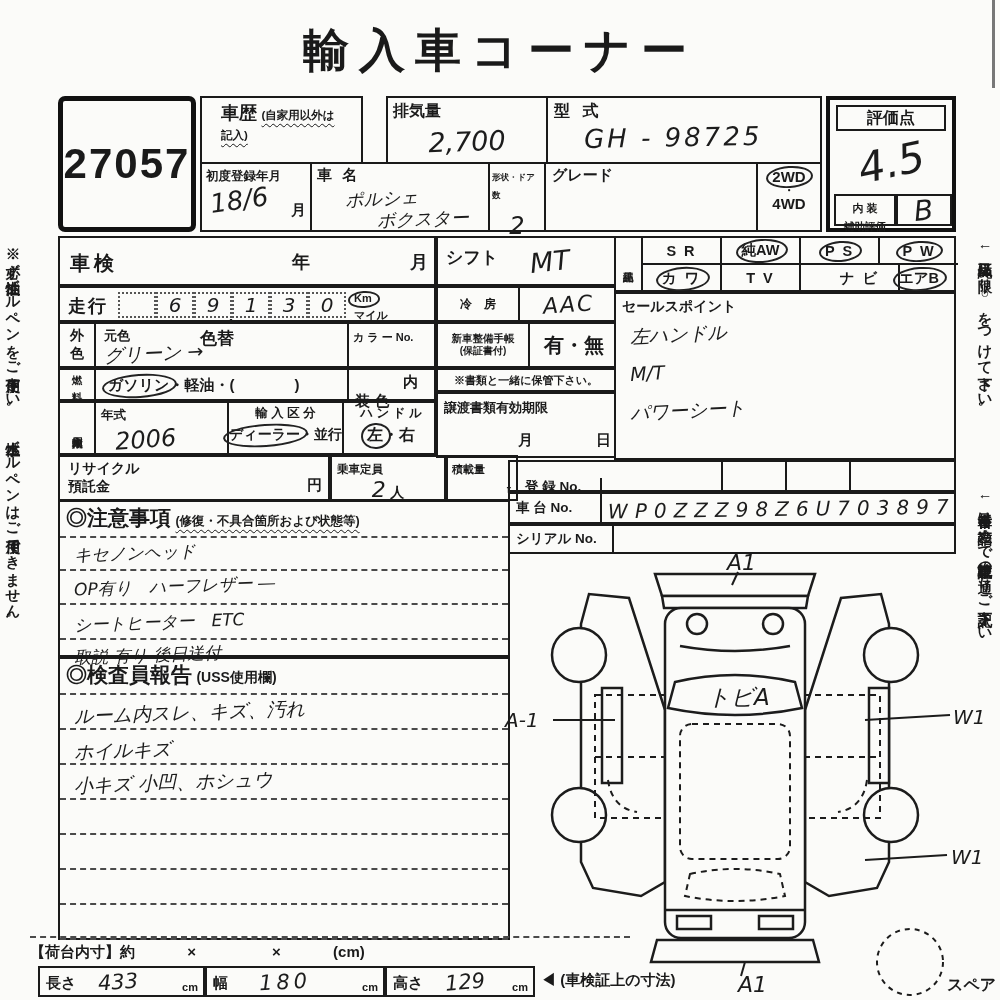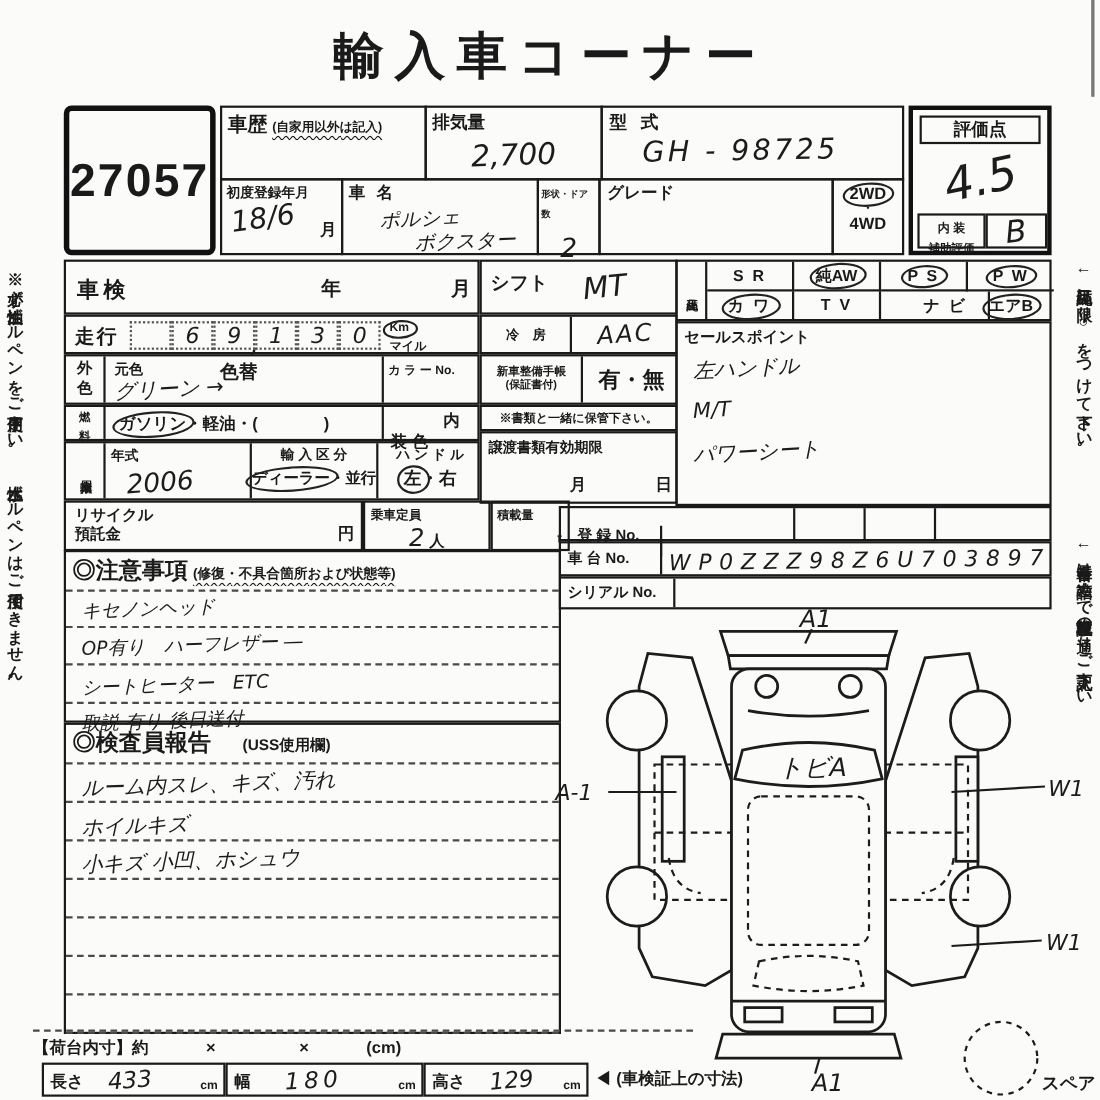--- a/index.html
+++ b/index.html
@@ -28,21 +28,21 @@
   <div class="abs" style="left:992px;top:0;width:3px;height:88px;background:#777;"></div>
 
   <div class="abs vtext bold" style="left:4px;top:238px;height:600px;font-size:14.5px;line-height:1.1;">※必ず油性ボールペンをご使用下さい。　水性ボールペンはご使用できません。</div>
   <div class="abs vtext bold" style="left:976px;top:236px;height:260px;font-size:14.5px;line-height:1.1;">←純正品に限り○をつけて下さい。</div>
   <div class="abs vtext bold" style="left:976px;top:486px;height:370px;font-size:14.5px;line-height:1.1;">←車台番号は左詰めで車検証記載の通りご記入下さい</div>
 
   <div class="abs flexc" style="left:58px;top:96px;width:138px;height:136px;border:5px solid #111;border-radius:7px;">
     <span style="font-size:42px;letter-spacing:2px;font-weight:600;">27057</span>
   </div>
 
-  <div class="abs bx" style="left:200px;top:96px;width:188px;height:68px;padding:3px 5px;">
+  <div class="abs bx" style="left:200px;top:96px;width:163px;height:68px;padding:3px 19px;">
     <span class="bold" style="font-size:18px;">車歴</span>
     <span class="bold wavy" style="font-size:11.5px;">(自家用以外は記入)</span>
   </div>
   <div class="abs bx" style="left:386px;top:96px;width:162px;height:68px;padding:3px 5px;">
     <span class="bold" style="font-size:16px;">排気量</span>
     <div class="hw" style="font-size:27px;text-align:center;margin-top:4px;transform:rotate(-2deg);">2,700</div>
   </div>
   <div class="abs bx" style="left:546px;top:96px;width:276px;height:68px;padding:3px 6px;">
     <span class="bold" style="font-size:16px;letter-spacing:4px;">型 式</span>
     <div class="hw" style="font-size:26px;margin:0 0 0 30px;transform:rotate(-1deg);letter-spacing:3px;">GH - 98725</div>
@@ -283,21 +283,21 @@
       <span class="hw" style="font-size:17px;display:inline-block;transform:rotate(-2deg);margin-top:4px;">OP有り　ハーフレザー ―</span></div>
     <div class="dashb" style="height:33px;padding-left:14px;">
       <span class="hw" style="font-size:17px;display:inline-block;transform:rotate(-2deg);margin-top:6px;">シートヒーター　ETC</span></div>
     <div style="height:28px;padding-left:14px;">
       <span class="hw" style="font-size:17px;display:inline-block;transform:rotate(-2deg);margin-top:4px;">取説 有り 後日送付</span></div>
   </div>
 
   <div class="abs bx" style="left:58px;top:657px;width:452px;height:283px;">
     <div class="dashb" style="height:30px;padding:2px 6px;white-space:nowrap;">
       <span class="bold" style="font-size:21px;">◎検査員報告</span>
-      <span class="bold" style="font-size:14px;margin-left:24px;">(USS使用欄)</span>
+      <span class="bold" style="font-size:14px;">(USS使用欄)</span>
     </div>
     <div class="dashb" style="height:33px;padding-left:14px;">
       <span class="hw" style="font-size:19px;display:inline-block;transform:rotate(-2deg);margin-top:5px;">ルーム内スレ、キズ、汚れ</span></div>
     <div class="dashb" style="height:33px;padding-left:14px;">
       <span class="hw" style="font-size:19px;display:inline-block;transform:rotate(-2deg);margin-top:8px;">ホイルキズ</span></div>
     <div class="dashb" style="height:33px;padding-left:14px;">
       <span class="hw" style="font-size:19px;display:inline-block;transform:rotate(-2deg);margin-top:5px;">小キズ 小凹、ホシュウ</span></div>
     <div class="dashb" style="height:33px;"><span class="hw"></span></div>
     <div class="dashb" style="height:33px;"><span class="hw"></span></div>
     <div class="dashb" style="height:33px;"><span class="hw"></span></div>

